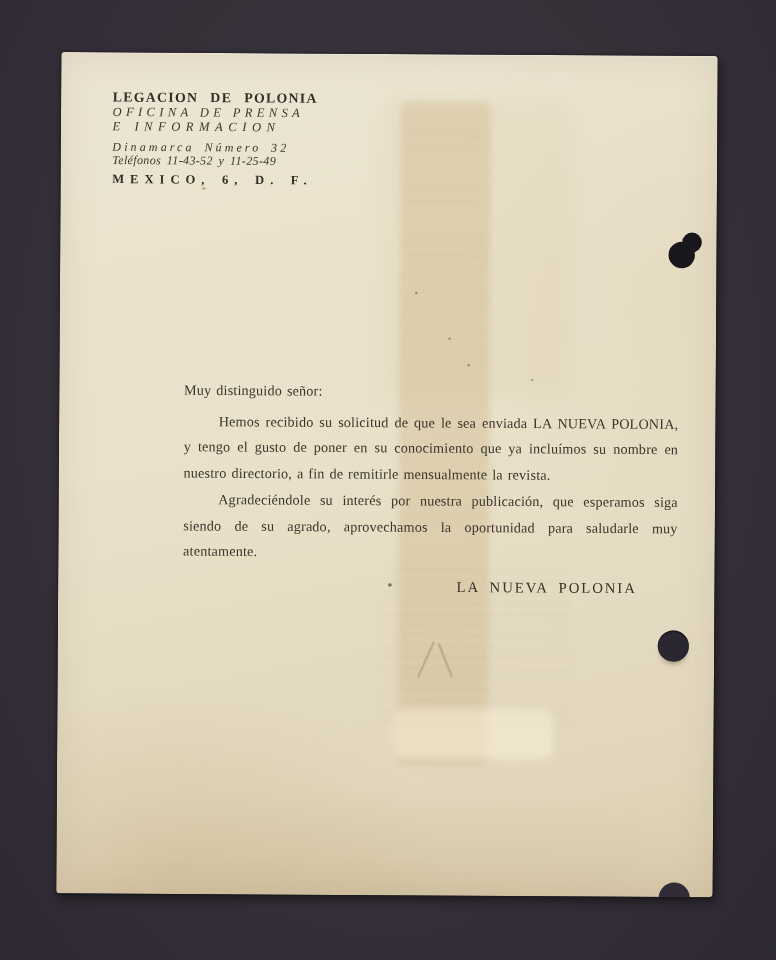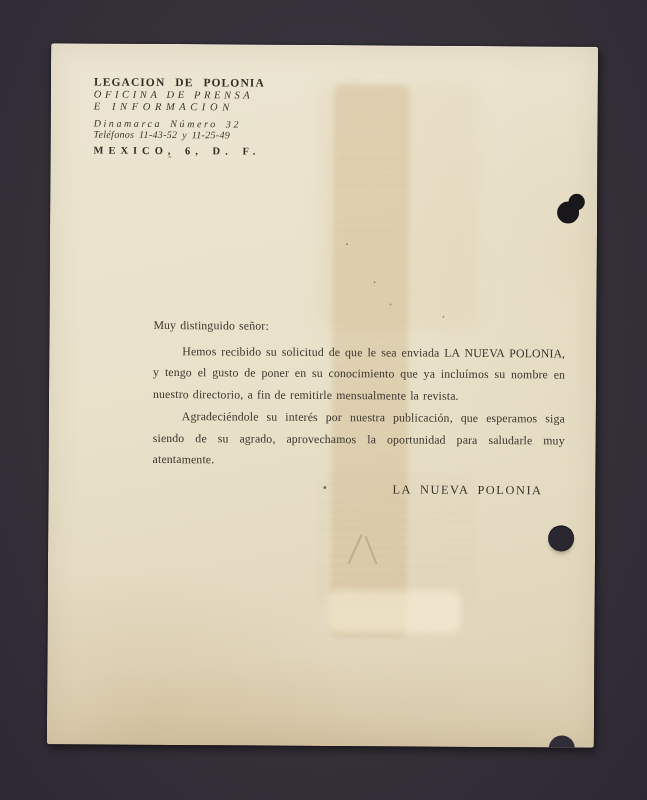--- a/index.html
+++ b/index.html
@@ -113,21 +113,21 @@
   .body-text {
     position: absolute; left: 104px; top: 271px; width: 412px;
     font-size: 11.8px; line-height: 21.5px; color: #3a352c;
     text-align: justify; word-spacing: 1px; letter-spacing: 0.15px;
   }
   .salutation { margin: 0; }
   .para { margin: 0; text-indent: 29px; }
   .para-1 { margin-top: 4px; }
   .para-2 { margin-top: 1px; }
   .signature {
-    position: absolute; left: 344px; top: 437px;
+    position: absolute; left: 332px; top: 437px;
     font-size: 12.3px; letter-spacing: 1.6px; word-spacing: 4px; color: #37322a;
   }
 </style>
 </head>
 <body>
 
 <div class="scan">
   <div class="paper">
 
     <div class="stain-halo"></div>

